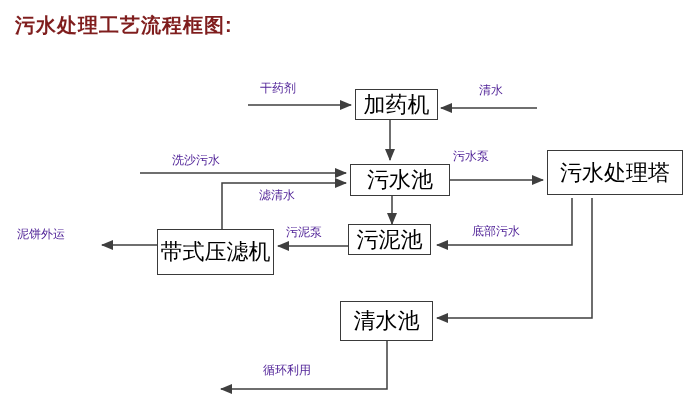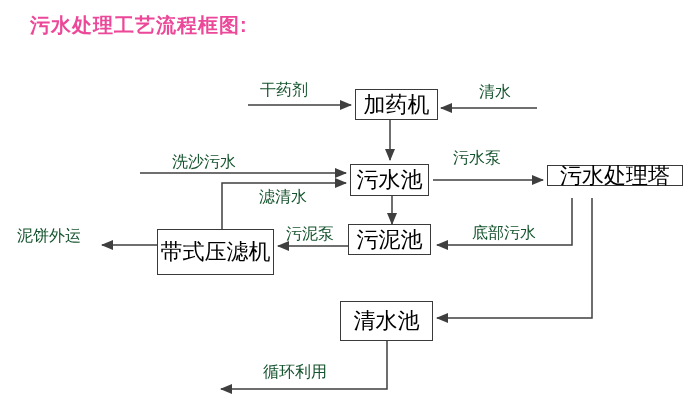--- a/index.html
+++ b/index.html
@@ -8,44 +8,44 @@
   #canvas {
     position: relative;
     width: 700px;
     height: 420px;
     background: #ffffff;
     overflow: hidden;
     color: #000;
   }
   .title {
     position: absolute;
-    left: 30px;
+    left: 15px;
     top: 12px;
     font-size: 20px;
     font-weight: 700;
     letter-spacing: 1px;
-    color: #ec4899;
+    color: #7f1d1d;
     white-space: nowrap;
   }
   .node {
     position: absolute;
     background: #fff;
     border: 1.5px solid #3a3a3a;
     display: flex;
     align-items: center;
     justify-content: center;
     font-size: 22px;
     color: #000;
     white-space: nowrap;
     z-index: 2;
   }
   .edge-label {
     position: absolute;
-    font-size: 16px;
-    color: #14532d;
+    font-size: 12px;
+    color: #4c1d95;
     white-space: nowrap;
     z-index: 3;
     background: transparent;
     line-height: 1;
   }
   svg.connectors {
     position: absolute;
     left: 0; top: 0;
     width: 700px; height: 420px;
     z-index: 1;
@@ -77,22 +77,22 @@
     <path class="edge" d="M433,180 H543" marker-end="url(#arr)"></path>
     <path class="edge" d="M392,196 V224" marker-end="url(#arr)"></path>
     <path class="edge" d="M572,198 V245 H437" marker-end="url(#arr)"></path>
     <path class="edge" d="M348,246 H278" marker-end="url(#arr)"></path>
     <path class="edge" d="M157,245 H102" marker-end="url(#arr)"></path>
     <path class="edge" d="M592,198 V318 H437" marker-end="url(#arr)"></path>
     <path class="edge" d="M387,332 V389 H221" marker-end="url(#arr)"></path>
   </svg>
 
   <div class="node" style="left:355px; top:89px;  width:83px;  height:31px;">加药机</div>
-  <div class="node" style="left:350px; top:164px; width:79px;  height:32px;">污水池</div>
-  <div class="node" style="left:547px; top:165px; width:136px; height:21px;font-family:Liberation Mono, monospace;">污水处理塔</div>
+  <div class="node" style="left:350px; top:164px; width:100px;  height:32px;">污水池</div>
+  <div class="node" style="left:547px; top:150px; width:136px; height:45px;font-family:Liberation Mono, monospace;">污水处理塔</div>
   <div class="node" style="left:157px; top:229px; width:117px; height:46px;">带式压滤机</div>
   <div class="node" style="left:348px; top:224px; width:83px;  height:31px;">污泥池</div>
   <div class="node" style="left:340px; top:301px; width:93px;  height:40px;text-align:right;">清水池</div>
 
   <div class="edge-label" style="left:260px; top:82px;">干药剂</div>
   <div class="edge-label" style="left:479px; top:84px;">清水</div>
   <div class="edge-label" style="left:172px; top:154px;">洗沙污水</div>
   <div class="edge-label" style="left:453px; top:150px;">污水泵</div>
   <div class="edge-label" style="left:259px; top:189px;">滤清水</div>
   <div class="edge-label" style="left:286px; top:226px;">污泥泵</div>

